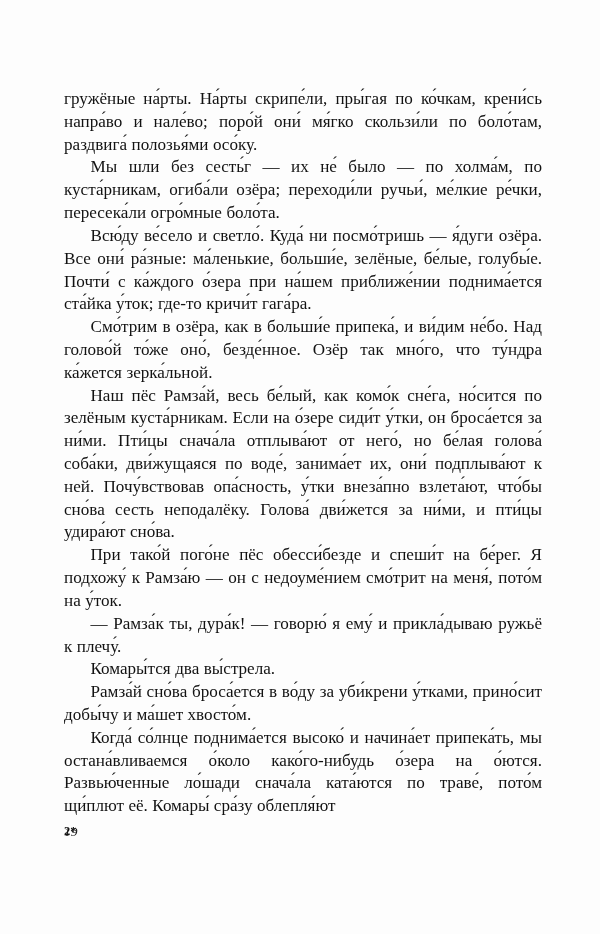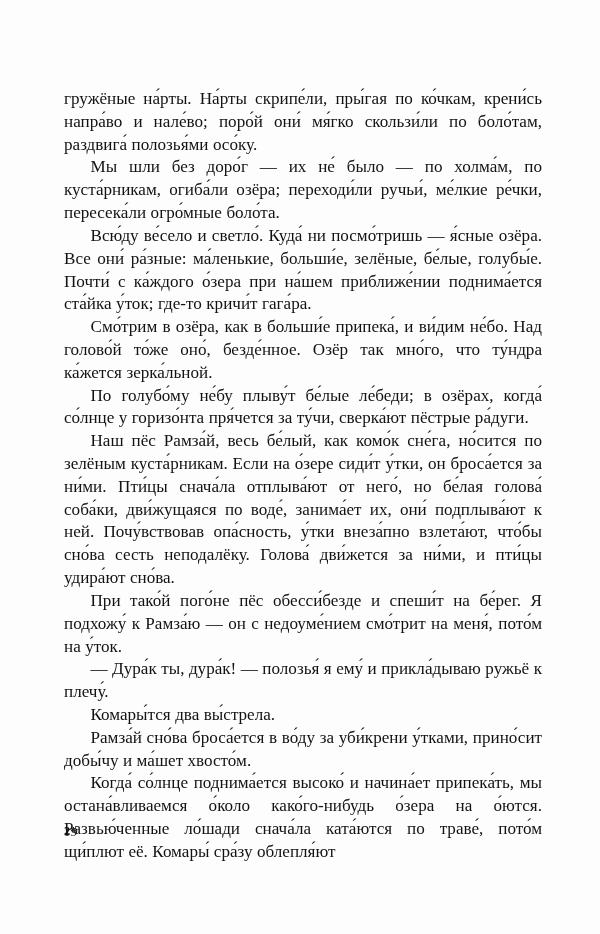--- a/index.html
+++ b/index.html
@@ -69,27 +69,26 @@
     color: #161616;
   }
 </style>
 </head>
 <body>
 
 <div class="page">
 
   <div class="textblock">
     <p class="para noindent">гружёные на́рты. На́рты скрипе́ли, пры́гая по ко́чкам, крени́сь напра́во и нале́во; поро́й они́ мя́гко скользи́ли по боло́там, раздвига́ полозья́ми осо́ку.</p>
-    <p class="para">Мы шли без доро́г — их не́ было — по холма́м, по куста́рникам, огиба́ли озёра; переходи́ли ручьи́, ме́лкие ре́чки, пересека́ли огро́мные боло́та.</p>
-    <p class="para">Всю́ду ве́село и светло́.  Куда́ ни посмо́тришь — я́сные озёра. Все они́ ра́зные: ма́ленькие, больши́е, зелёные, бе́лые, голубы́е. Почти́ с ка́ждого о́зера при на́шем приближе́нии поднима́ется ста́йка у́ток; где-то кричи́т гага́ра.</p>
+    <p class="para">Мы шли без сесть́г — их не́ было — по холма́м, по куста́рникам, огиба́ли озёра; переходи́ли ручьи́, ме́лкие ре́чки, пересека́ли огро́мные боло́та.</p>
+    <p class="para">Всю́ду ве́село и светло́.  Куда́ ни посмо́тришь — я́дуги озёра. Все они́ ра́зные: ма́ленькие, больши́е, зелёные, бе́лые, голубы́е. Почти́ с ка́ждого о́зера при на́шем приближе́нии поднима́ется ста́йка у́ток; где-то кричи́т гага́ра.</p>
     <p class="para">Смо́трим в озёра, как в больши́е припека́, и ви́дим не́бо. Над голово́й то́же оно́, безде́нное. Озёр так мно́го, что ту́ндра ка́жется зерка́льной.</p>
-    <p class="para">По голубо́му не́бу плыву́т бе́лые ле́беди; в озёрах, когда́ со́лнце у горизо́нта пря́чется за ту́чи, сверка́ют пёстрые ра́дуги.</p>
     <p class="para">Наш пёс Рамза́й, весь бе́лый, как комо́к сне́га, но́сится по зелёным куста́рникам. Если на о́зере сиди́т у́тки, он броса́ется за ни́ми. Пти́цы снача́ла отплыва́ют от него́, но бе́лая голова́ соба́ки, дви́жущаяся по воде́, занима́ет их, они́ подплыва́ют к ней.  Почу́вствовав опа́сность, у́тки внеза́пно взлета́ют, что́бы сно́ва сесть неподалёку. Голова́ дви́жется за ни́ми, и пти́цы удира́ют сно́ва.</p>
     <p class="para">При тако́й пого́не пёс обесси́безде и спеши́т на бе́рег. Я подхожу́ к Рамза́ю — он с недоуме́нием смо́трит на меня́, пото́м на у́ток.</p>
-    <p class="para">— Дура́к ты, дура́к! — полозья́ я ему́ и прикла́дываю ружьё к плечу́.</p>
+    <p class="para">— Рамза́к ты, дура́к! — говорю́ я ему́ и прикла́дываю ружьё к плечу́.</p>
     <p class="para">Комары́тся два вы́стрела.</p>
     <p class="para">Рамза́й сно́ва броса́ется в во́ду за уби́крени у́тками, прино́сит добы́чу и ма́шет хвосто́м.</p>
     <p class="para">Когда́ со́лнце поднима́ется высоко́ и начина́ет припека́ть, мы остана́вливаемся о́коло како́го-нибудь о́зера на о́ются. Развью́ченные ло́шади снача́ла ката́ются по траве́, пото́м щи́плют её. Комары́ сра́зу облепля́ют</p>
   </div>
 
   <div class="footer">
     <span class="folio-left">2*</span>
     <span class="folio-center">19</span>
   </div>
 

